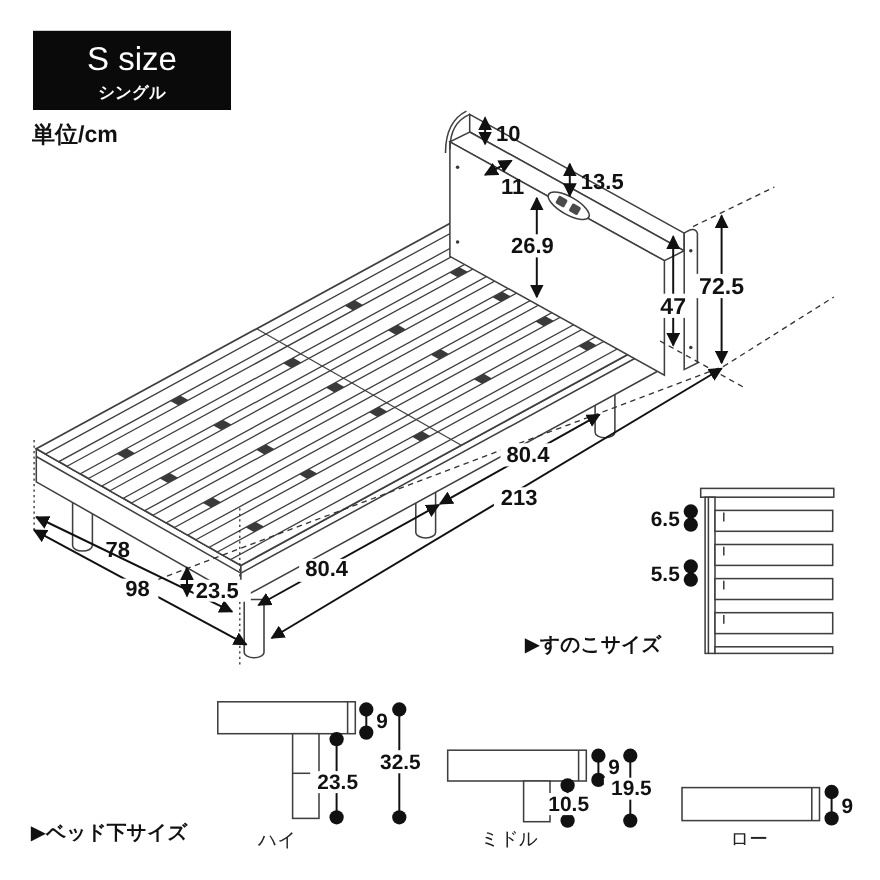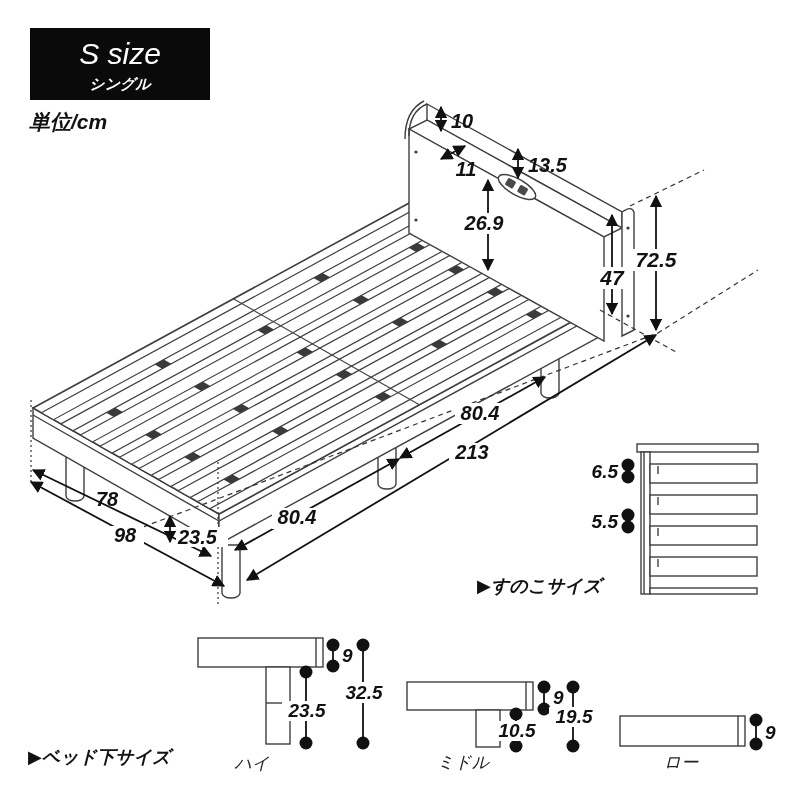--- a/index.html
+++ b/index.html
@@ -1,17 +1,17 @@
 <!DOCTYPE html>
 <html><head>
 <meta charset="utf-8">
 <style>
   html,body{margin:0;padding:0;background:#ffffff;}
   .stage{position:relative;width:800px;height:800px;background:#fff;overflow:hidden;
-         font-family:"Liberation Sans","DejaVu Sans",sans-serif;font-style:italic;}
+         font-family:"Liberation Sans","DejaVu Sans",sans-serif;}
   svg text{font-family:"Liberation Sans","DejaVu Sans",sans-serif;}
   .dim-t{font-size:20px;font-weight:bold;fill:#111;}
   .dim-s{font-size:19px;font-weight:bold;fill:#111;}
   .dim-l{font-size:21px;font-weight:bold;fill:#111;}
   .sec-t{font-size:18px;font-weight:bold;fill:#111;}
   .name-t{font-size:17px;fill:#222;}
   .badge-title{font-size:30px;fill:#fff;}
   .badge-sub{font-size:15px;font-weight:bold;fill:#fff;}
   .unit-t{font-size:21px;font-weight:bold;fill:#111;}
   .bed{stroke:#3f3f3f;fill:none;stroke-width:1.4;}

